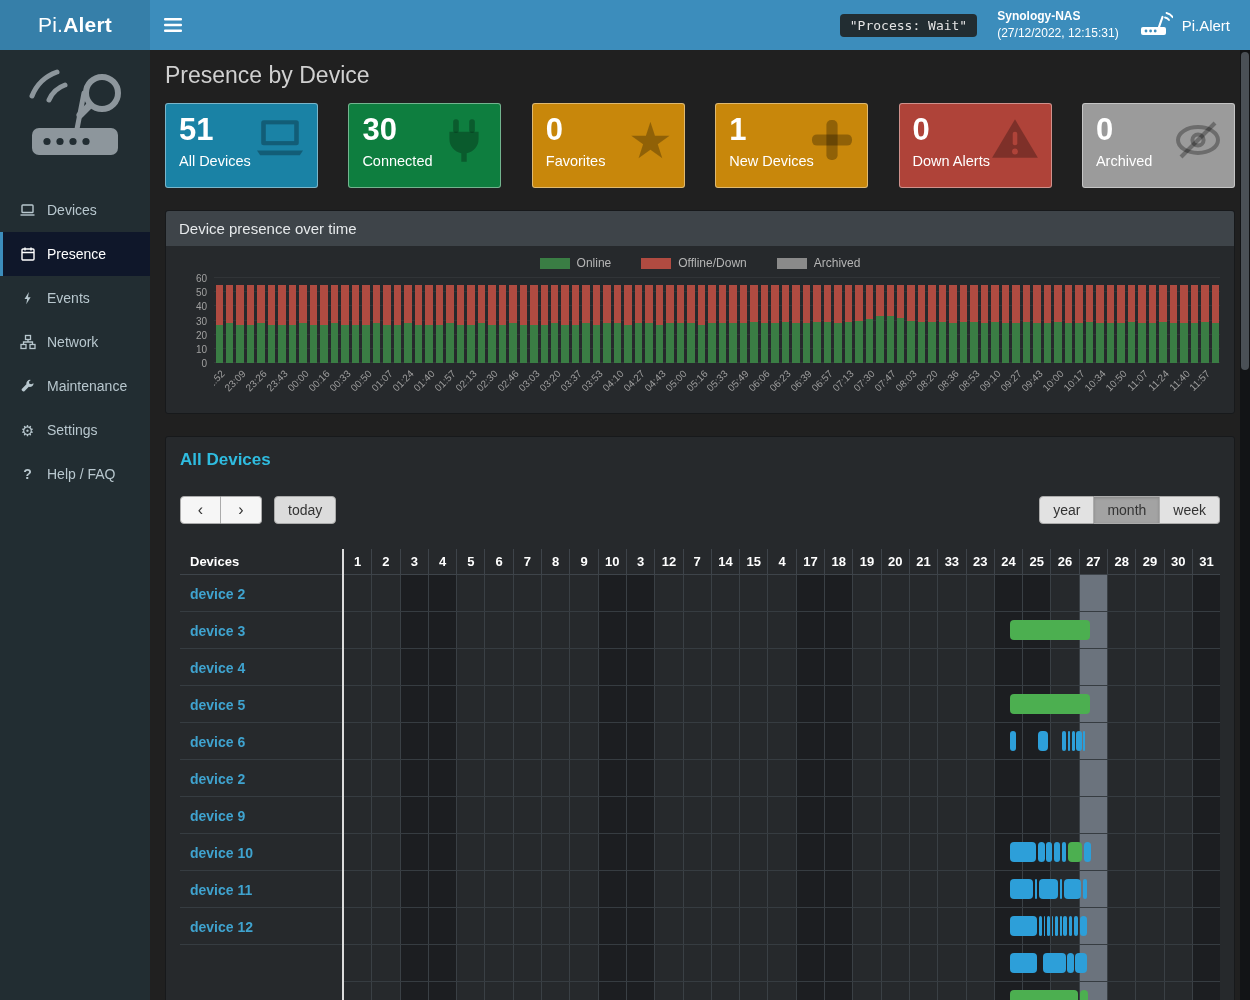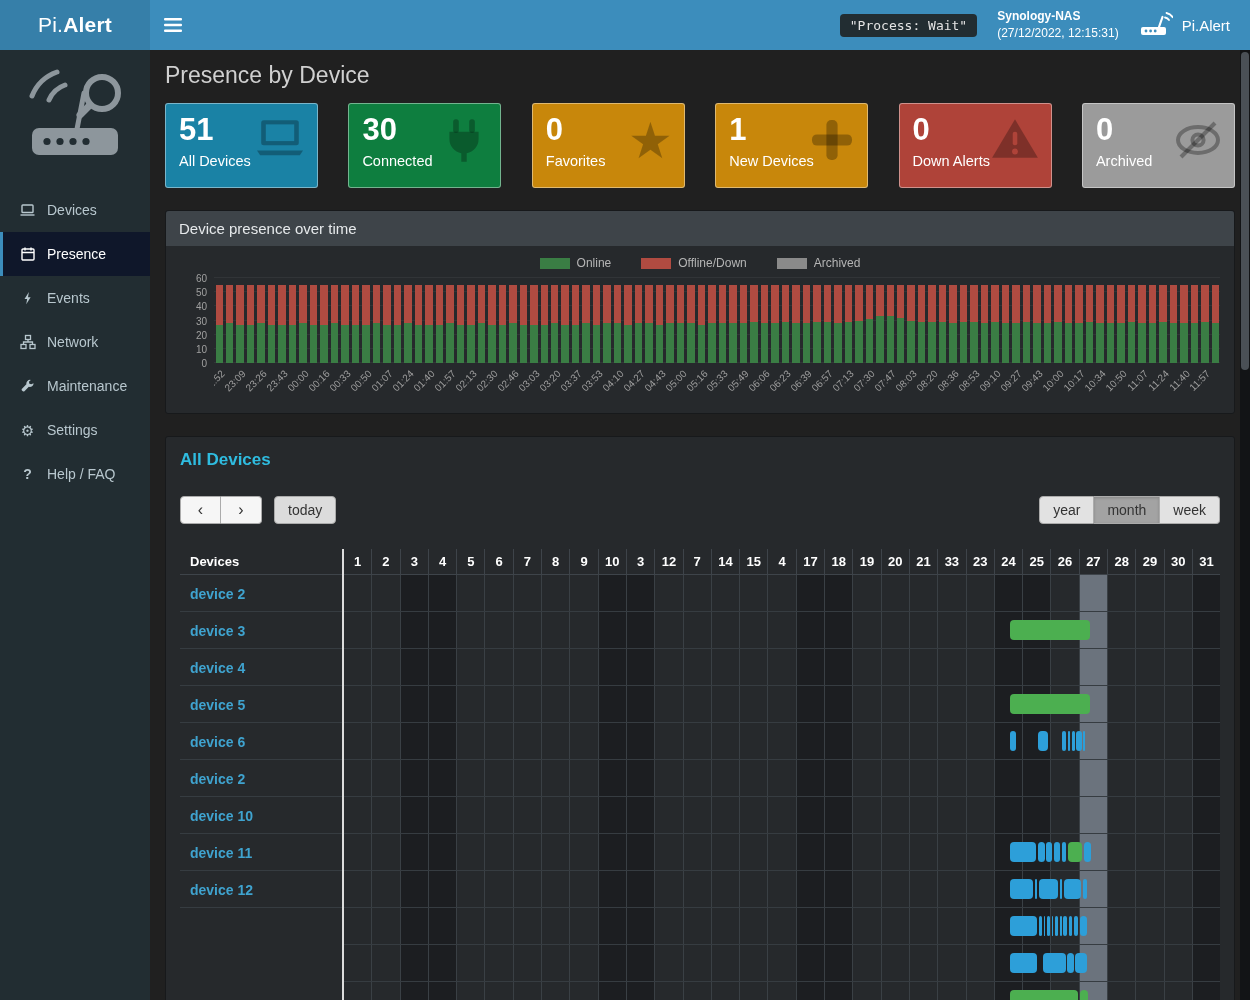--- a/index.html
+++ b/index.html
@@ -932,20 +932,21 @@
       <div class="cal-table" data-interactable="false">
         <div class="cal-left" data-interactable="false">
           <div class="devices-head" data-interactable="false">Devices</div>
           <div id="device-names" data-interactable="false">
               <div class="device-name-cell" data-interactable="false"><a class="device-link" data-interactable="true">device 2</a></div>
               <div class="device-name-cell" data-interactable="false"><a class="device-link" data-interactable="true">device 3</a></div>
               <div class="device-name-cell" data-interactable="false"><a class="device-link" data-interactable="true">device 4</a></div>
               <div class="device-name-cell" data-interactable="false"><a class="device-link" data-interactable="true">device 5</a></div>
               <div class="device-name-cell" data-interactable="false"><a class="device-link" data-interactable="true">device 6</a></div>
               <div class="device-name-cell" data-interactable="false"><a class="device-link" data-interactable="true">device 2</a></div>
+              <div class="device-name-cell" data-interactable="false"><a class="device-link" data-interactable="true">device 9</a></div>
               <div class="device-name-cell" data-interactable="false"><a class="device-link" data-interactable="true">device 10</a></div>
               <div class="device-name-cell" data-interactable="false"><a class="device-link" data-interactable="true">device 11</a></div>
               <div class="device-name-cell" data-interactable="false"><a class="device-link" data-interactable="true">device 12</a></div>
             </div>
         </div>
         <div class="cal-right" data-interactable="false">
           <div class="day-heads" id="day-heads" data-interactable="false">
               <div class="day-head" data-interactable="false">1</div>
               <div class="day-head" data-interactable="false">2</div>
               <div class="day-head" data-interactable="false">3</div>

